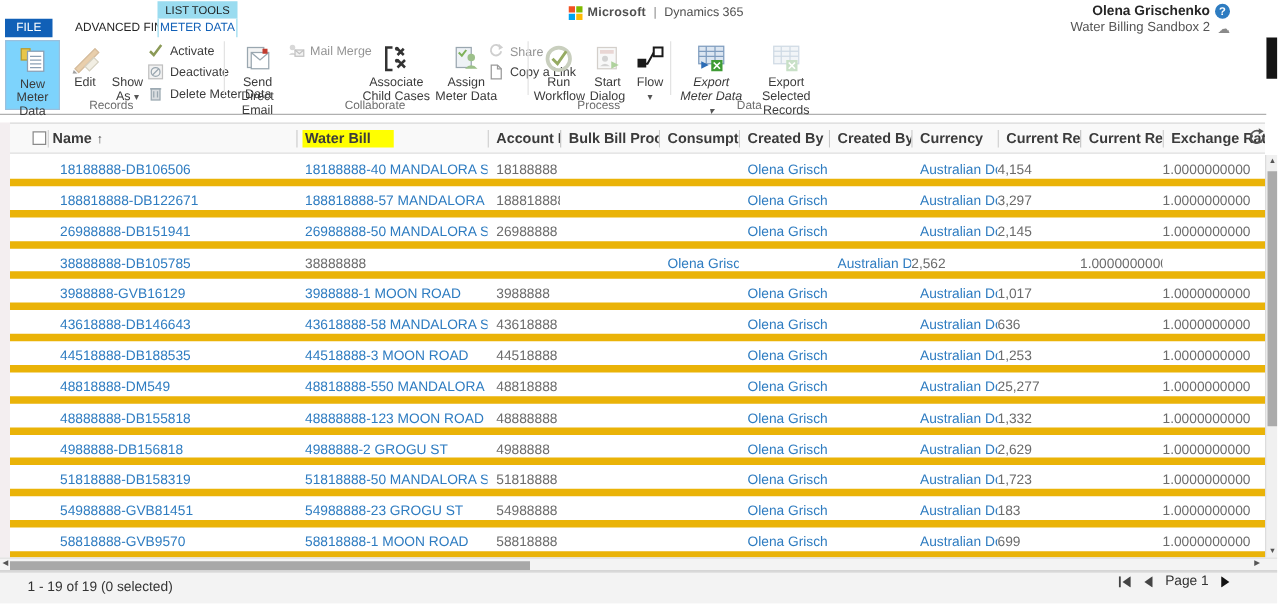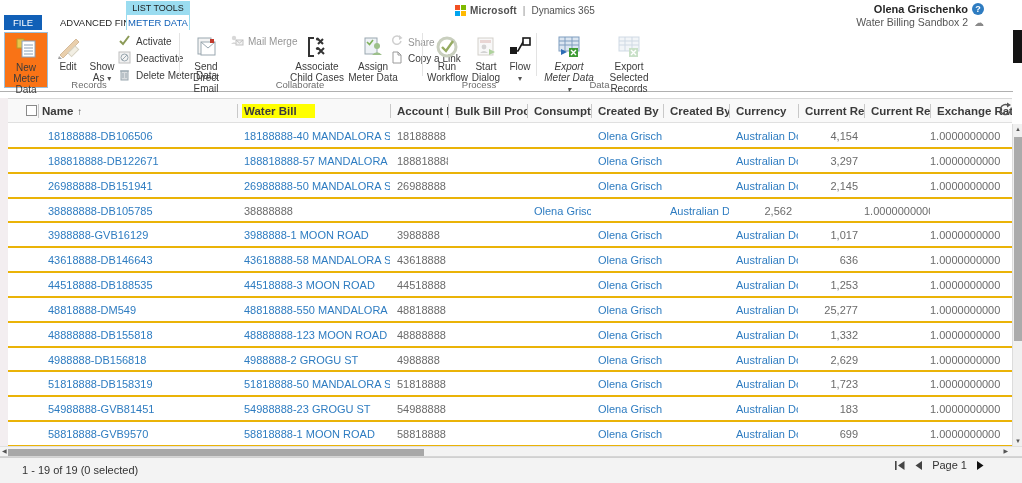--- a/index.html
+++ b/index.html
@@ -36,21 +36,21 @@
   .black-box { position:absolute; left:1013px; top:30px; width:9px; height:33px; background:#141414; }
 
   
   .ribbon { position:absolute; left:0; top:30px; width:1013px; height:62px; background:#fff;
             border-bottom:1px solid #b0b0b0; }
   .rsep { position:absolute; top:3px; width:1px; height:70%; background:#e3e3e3; }
   .grp-label { position:absolute; bottom:1px; font-size:9.5px; color:#6d6d6d; text-align:center; }
   .bigbtn { position:absolute; top:2px; height:56px; text-align:center; cursor:default; }
   .bigbtn .ic { height:26px; margin-top:2px; display:flex; justify-content:center; align-items:center; }
   .bigbtn .lbl { font-size:10px; line-height:11px; color:#3b3b3b; margin-top:1px; }
-  .bigbtn.sel { background:#f97316; border:1px solid #9ac0dd; }
+  .bigbtn.sel { background:#7dd3fc; border:1px solid #9ac0dd; }
   .smallbtn { position:absolute; display:flex; align-items:center; gap:4px; font-size:10px;
               color:#3b3b3b; white-space:nowrap; }
   .smallbtn .sic { width:14px; height:14px; display:inline-flex; }
   .caret { font-size:8px; color:#555; }
   .dim { opacity:.55; }
 
   
   .gutter { position:absolute; left:0; top:98px; width:8px; height:348px; background:#f3eef0; }
   .grid-head { position:absolute; left:8px; top:98px; width:1004px; height:25px; background:#f9f9f9;
                border-top:1px solid #d9d9d9; border-bottom:1px solid #e0e0e0;
@@ -59,25 +59,25 @@
   .hcell { position:relative; line-height:24px; padding-left:7px; white-space:nowrap; overflow:hidden;font-weight:bold; }
   .hcell.sep::before { content:""; position:absolute; left:0; top:5px; width:1px; height:14px; background:#c9c9c9; }
   .hcell.first { padding-left:6px; }
   .chkbox { width:11px; height:11px; border:1px solid #8a8a8a; background:#fff; margin:6px 0 0 12px; }
   .hl { background:#ffff00; padding:1px 18px 1px 2px; }
   .sort-arrow { font-size:10px; color:#444; margin-left:4px; }
   .refresh { position:absolute; left:998px; top:102px; width:16px; height:16px; }
 
   #rows { position:absolute; left:8px; top:124px; width:1004px; height:322px; overflow:hidden; }
   .grid-row { display:grid; grid-template-columns:30px 199px 153px 58px 79px 64px 72px 66px 69px 66px 66px 82px;
-              height:24.85px; border-bottom:2px solid #eab308; font-size:11px; }
+              height:24.85px; border-bottom:6px solid #eab308; font-size:11px; }
   .cell { line-height:24px; padding-left:7px; white-space:nowrap; overflow:hidden; color:#6b6b6b; }
   .c-name { padding-left:10px; }
   .link { color:#2e7cc1; cursor:pointer; }
-  .num { text-align:right; padding-right:6px; padding-left:0; }
+  .num { padding-right:6px; padding-left:0; }
   .c-ex { padding-right:16px; }
 
   
   .vscroll { position:absolute; left:1012px; top:124px; width:10px; height:322px; background:#f0f0f0;
              border-left:1px solid #dcdcdc; }
   .vthumb { position:absolute; left:1px; top:13px; width:8px; height:204px; background:#ababab; }
   .varr { position:absolute; left:0; width:10px; font-size:6px; color:#555; text-align:center; }
   .hscroll { position:absolute; left:0; top:446px; width:1022px; height:11px; background:#f3f3f3;
              border-top:1px solid #e0e0e0; border-bottom:1px solid #d5d5d5; }
   .hthumb { position:absolute; left:8px; top:1.5px; width:416px; height:7px; background:#a8a8a8; }

